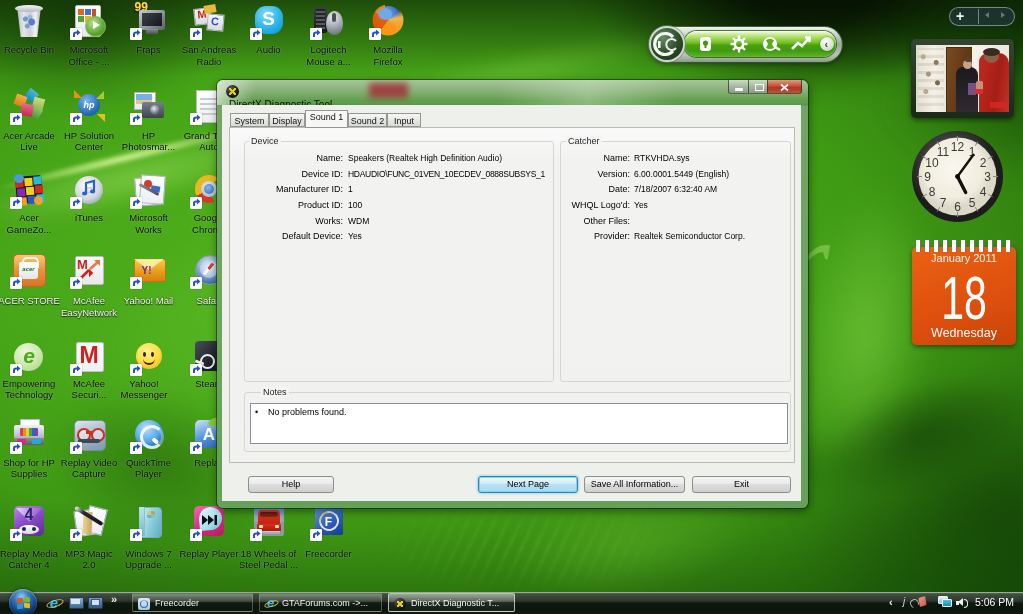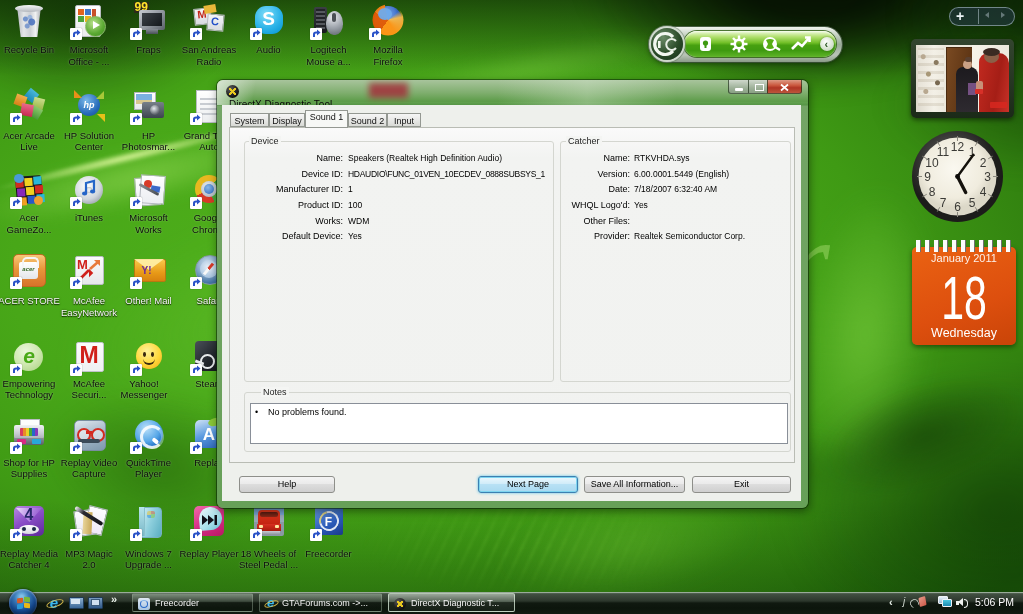--- a/index.html
+++ b/index.html
@@ -356,21 +356,21 @@
 <div class="ic" style="left:131.5px;top:254px;">
 <div class="g" style="left:2px;top:5px;width:30px;height:21px;background:linear-gradient(#f8c84a,#e89a18 60%,#d8820f);border:1px solid #b87810;border-radius:2px;"></div>
 <div class="g" style="left:2px;top:5px;width:0;height:0;border-top:11px solid #ffe38a;border-left:15px solid transparent;border-right:15px solid transparent;border-top-color:rgba(255,240,170,.9);"></div>
 <div class="ictxt" style="left:10px;top:11px;font-size:10px;color:#6a2a9a;">Y!</div>
 <div class="sa">
         <svg width="10" height="10" viewBox="0 0 10 10">
           <path d="M2 8 L2 5 Q2 2.5 5 2.5 L6 2.5 L6 0.5 L9.5 3.5 L6 6.5 L6 4.5 L5 4.5 Q4 4.5 4 5.5 L4 8 Z" fill="#2a52c8"></path>
         </svg>
       </div>
     </div>
-<div class="lb lbw" style="left:109.5px;top:295px;">Other! Mail</div>
+<div class="lb lbw" style="left:109.5px;top:295px;">Yahoo! Mail</div>
 
 <div class="ic" style="left:192px;top:254px;">
 <div class="g" style="left:3px;top:1px;width:28px;height:28px;border-radius:50%;background:radial-gradient(circle at 40% 30%,#d8e8f4,#88a8c8 40%,#4878a8 70%,#2a5888);border:1px solid #8898a8;"></div>
 <div class="g" style="left:8px;top:6px;width:18px;height:18px;border-radius:50%;background:radial-gradient(circle at 45% 40%,#e8f0f8,#a8c4e0 70%);"></div>
 <div class="g" style="left:15px;top:8px;width:3px;height:14px;background:linear-gradient(#d83a28 50%,#f8f8f8 50%);transform:rotate(40deg);"></div>
 <div class="sa">
         <svg width="10" height="10" viewBox="0 0 10 10">
           <path d="M2 8 L2 5 Q2 2.5 5 2.5 L6 2.5 L6 0.5 L9.5 3.5 L6 6.5 L6 4.5 L5 4.5 Q4 4.5 4 5.5 L4 8 Z" fill="#2a52c8"></path>
         </svg>
       </div>
@@ -757,21 +757,21 @@
     <div class="row rl" style="right:171px;top:126px;">Provider:</div>
       <div class="row rv" style="left:412px;top:126px;">Realtek Semiconductor Corp.</div>
 
     <div class="grp" style="left:22px;top:287px;width:545px;height:58px;"></div>
     <div class="glab" style="left:39px;top:282px;">Notes</div>
     <div id="notesbox" style="left:28px;top:298px;width:538px;height:41px;">
       <div class="row" style="left:4px;top:3px;">•</div>
       <div class="row" style="left:17px;top:3px;">No problems found.</div>
     </div>
 
-    <div class="btn" style="left:17px;width:96px;">Help</div>
+    <div class="btn" style="left:26px;width:86px;">Help</div>
     <div class="btn" id="bnext" style="left:256px;width:100px;">Next Page</div>
     <div class="btn" style="left:362px;width:101px;">Save All Information...</div>
     <div class="btn" style="left:470px;width:99px;">Exit</div>
   </div>
 </div>
 
 <div id="tb">
   <div class="tbtn" id="tFree" style="left:132px;width:121px;">
    <div class="g" style="left:5px;top:4px;width:12px;height:12px;border-radius:2px;background:linear-gradient(#dfe8f2,#a8c4e0);"></div>
    <div class="g" style="left:7px;top:6px;width:8px;height:8px;border-radius:50%;border:1.8px solid #2a6ac8;border-top-color:#8ab8e8;box-sizing:border-box;"></div>

